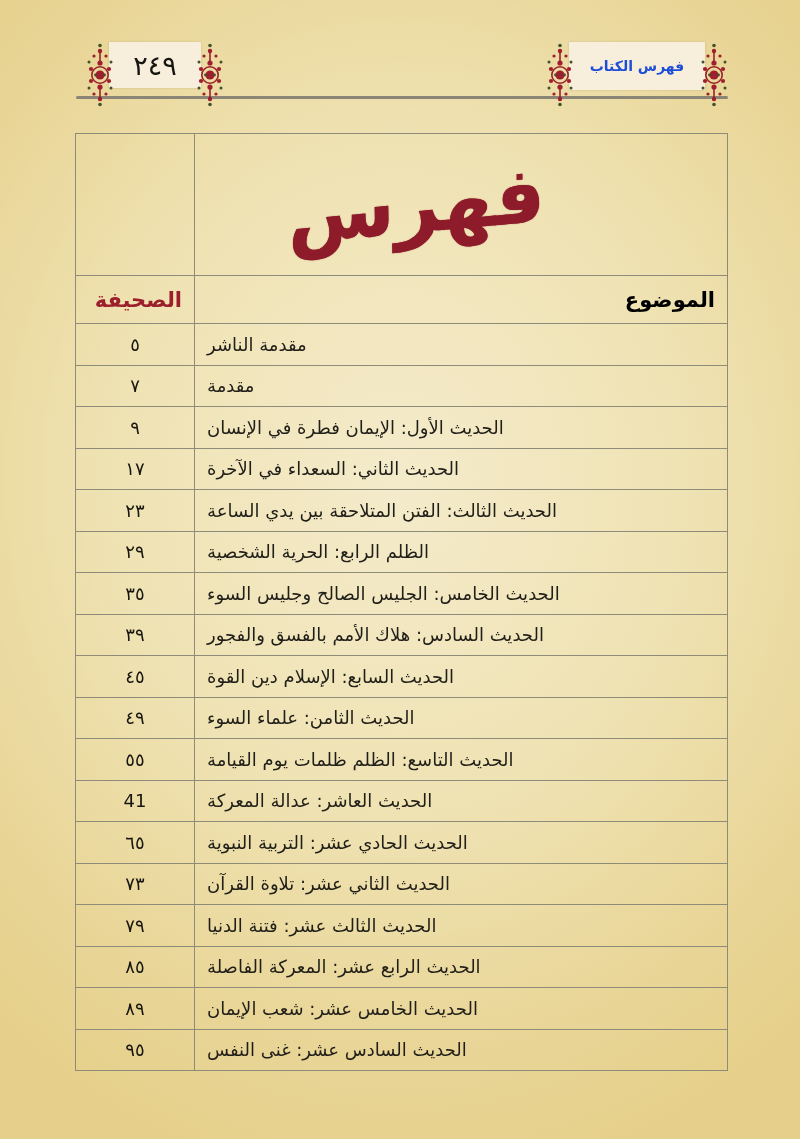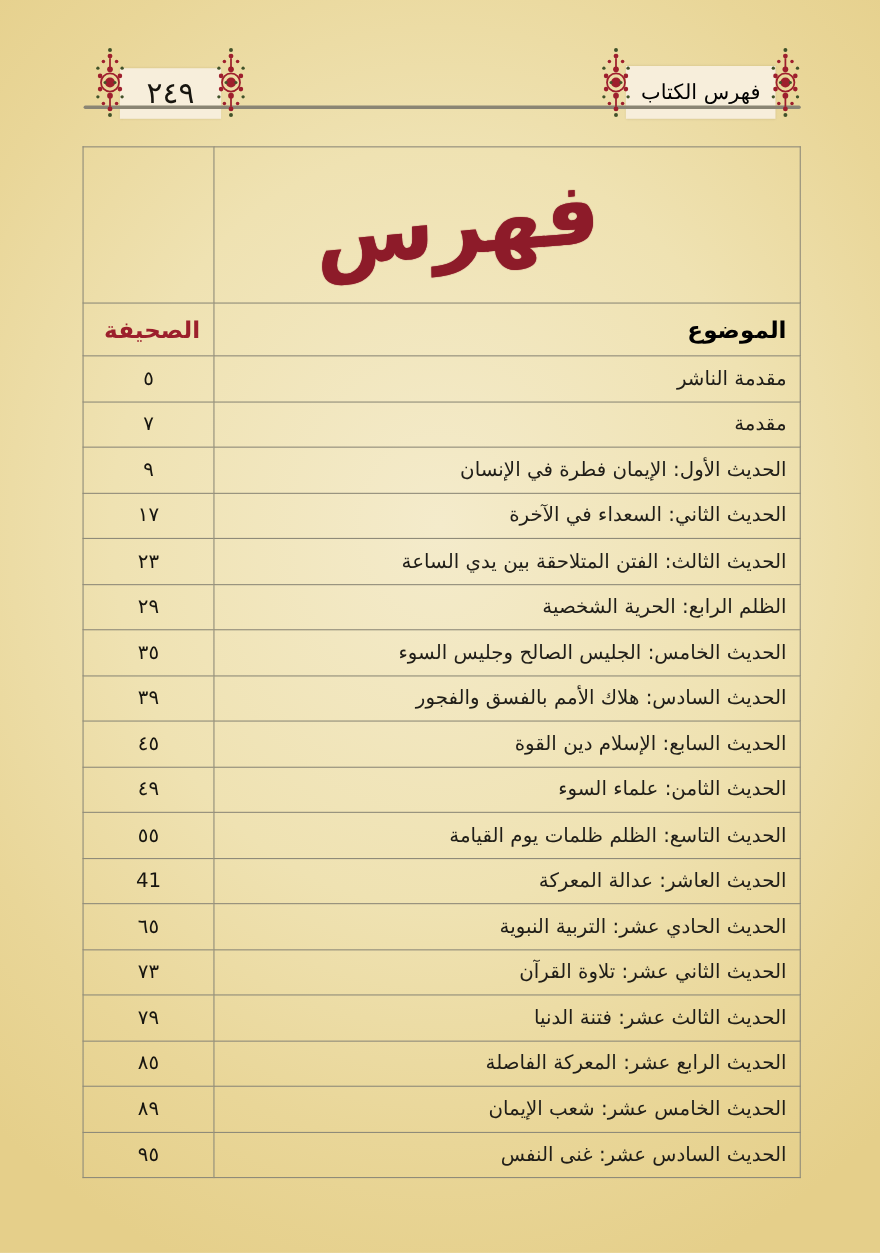--- a/index.html
+++ b/index.html
@@ -3,32 +3,32 @@
 <meta charset="utf-8">
 <style>
   html,body{margin:0;padding:0;}
   body{
     width:800px;height:1139px;position:relative;overflow:hidden;
     background:radial-gradient(ellipse 620px 720px at 50% 42%, #f4ebcb 0%, #efe2b2 48%, #e9d698 78%, #e5cf8a 100%);
     font-family:"DejaVu Sans", sans-serif;
     color:#23211a;
   }
   
-  .hdr-badge{position:absolute;display:flex;align-items:flex-end;}
+  .hdr-badge{position:absolute;display:flex;align-items:flex-start;}
   .hdr-badge .plate{
     background:#f7eedb;
     display:flex;align-items:center;justify-content:center;
     box-shadow:0 0 2px rgba(120,100,60,.25);
   }
   .badge-left{left:85px;top:42px;}
   .badge-left .plate{width:92px;height:46px;margin:0 -6px;}
   .badge-right{left:545px;top:42px;}
   .badge-right .plate{width:136px;height:48px;margin:0 -6px;}
   .page-num{font-size:27px;color:#17150f;letter-spacing:1px;}
-  .hdr-title{font-size:19px;font-weight:normal;color:#000000;white-space:nowrap;}
+  .hdr-title{font-size:14px;font-weight:bold;color:#1d4ed8;white-space:nowrap;}
   .ornament{width:30px;height:66px;flex:0 0 auto;z-index:2;}
   .hdr-rule{
     position:absolute;left:76px;top:96px;width:652px;height:3px;
     background:#8a8574;border-radius:2px;
   }
   
   .toc-wrap{position:absolute;left:76px;top:133px;width:652px;direction:rtl;}
   table.toc{
     width:652px;border-collapse:collapse;table-layout:fixed;
   }
@@ -51,21 +51,21 @@
   }
   .title-cell{text-align:center;}
   tr.head-row{height:48px;}
   th.topic-h{
     text-align:right;font-size:21px;font-weight:bold;color:#000000;padding-right:30px;
   }
   th.page-h{
     text-align:right;font-size:21px;font-weight:bold;color:#9c1f2c;
   }
   tr.data-row{height:41.5px;}
-  td.topic-cell{text-align:right;font-size:18px;color:#201e18;}
+  td.topic-cell{text-align:left;font-size:18px;color:#201e18;}
   td.page-cell{text-align:center;font-size:18px;color:#17150f;}
 </style>
 </head>
 <body>
 
 <svg width="0" height="0" style="position:absolute">
   <symbol id="floral" viewBox="0 0 30 66">
     <g fill="#9e1f2d">
       <circle cx="15" cy="33" r="4.6"></circle>
       <circle cx="15" cy="33" r="8.2" fill="none" stroke="#9e1f2d" stroke-width="1.6"></circle>

